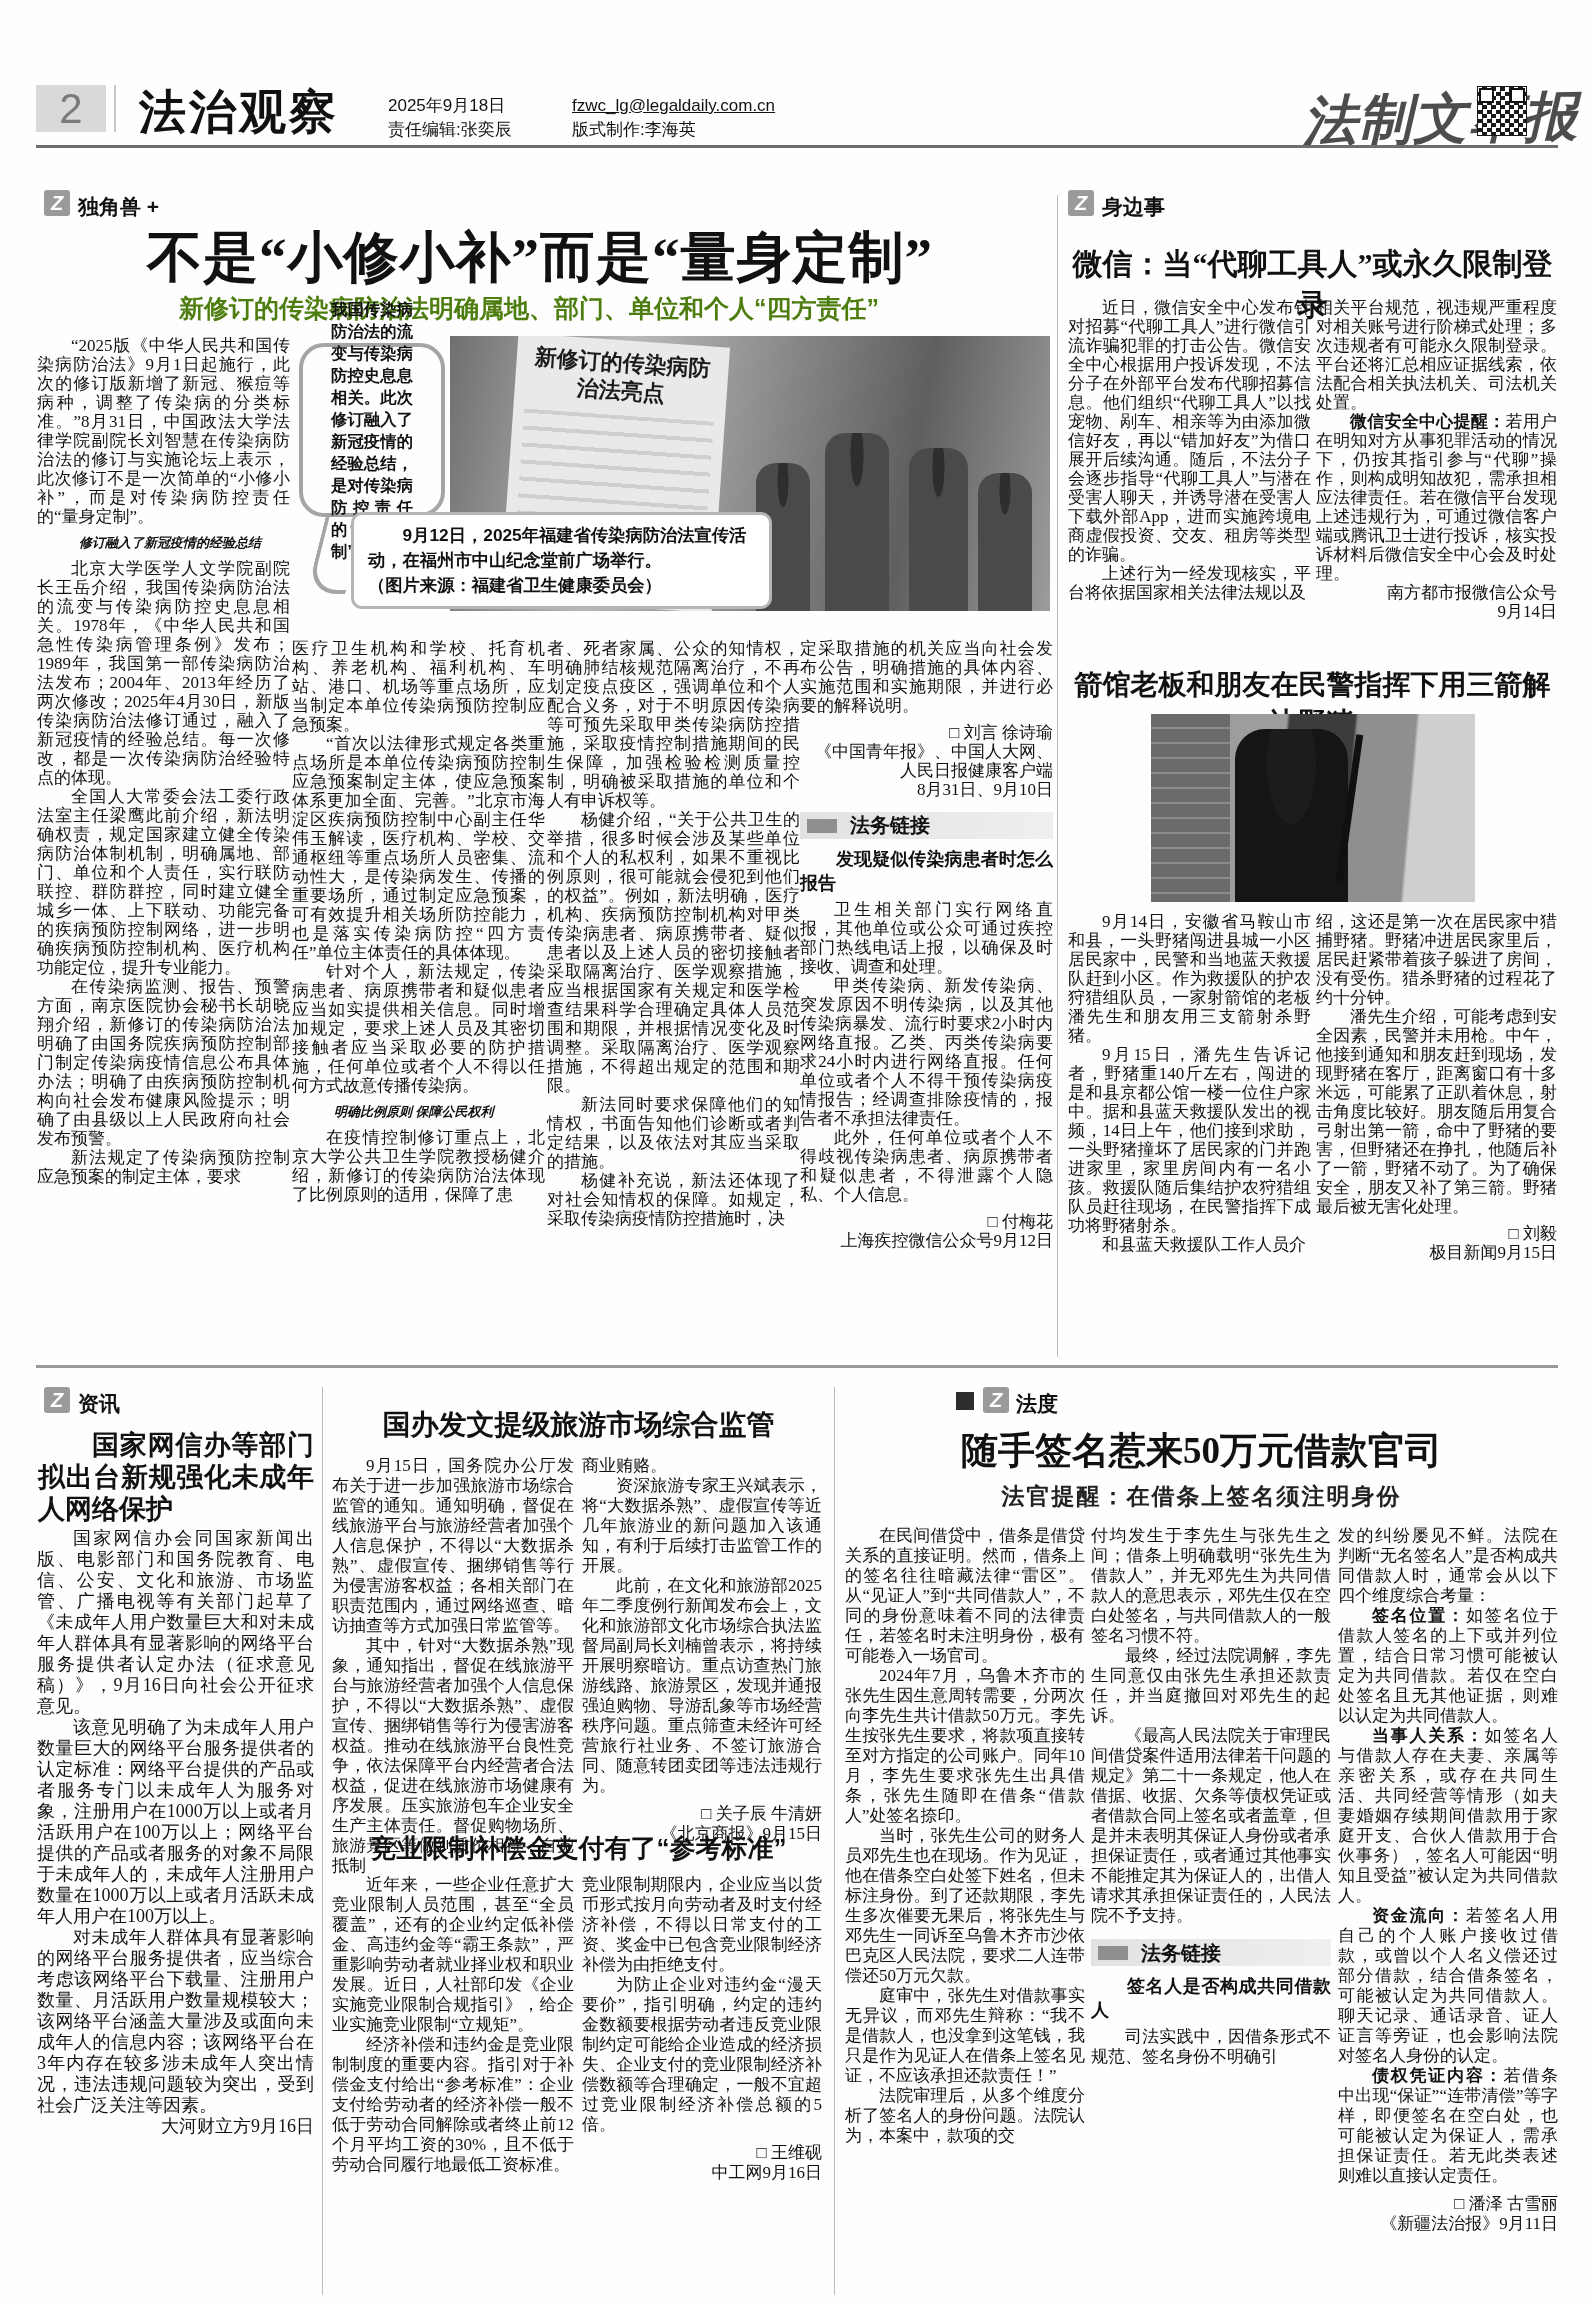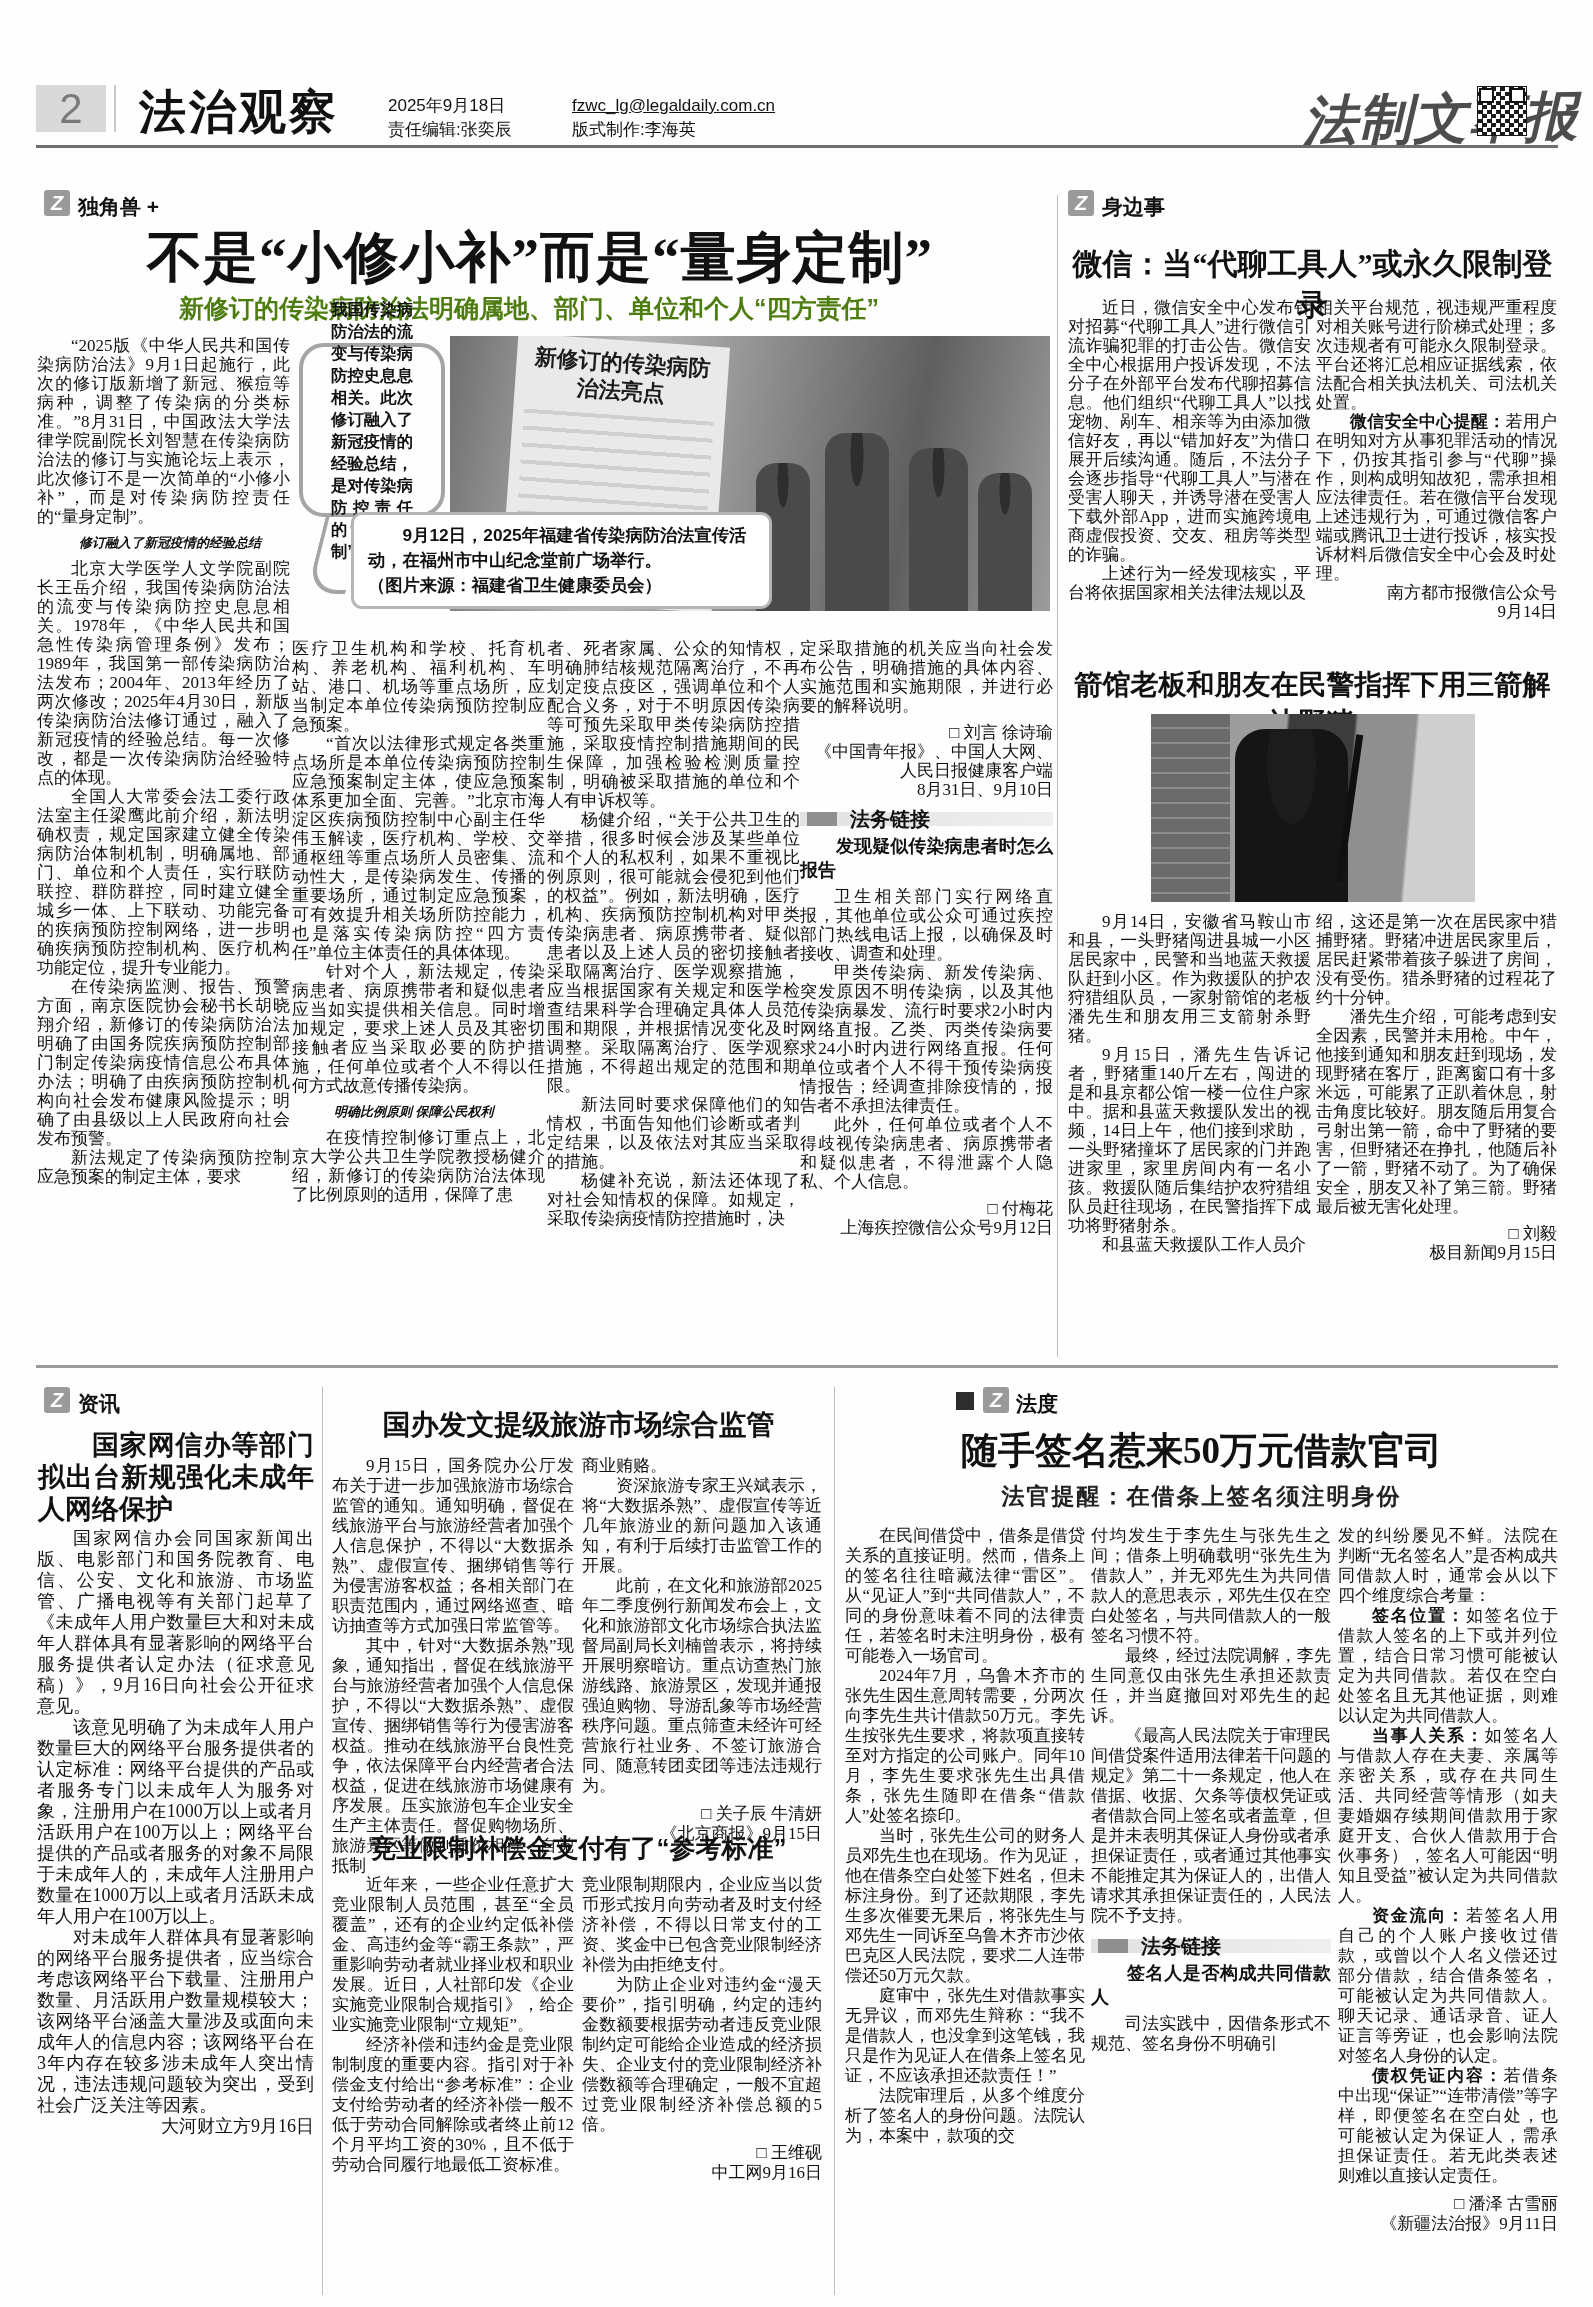--- a/index.html
+++ b/index.html
@@ -49,21 +49,21 @@
   .col{position:absolute;font-size:17px;line-height:19px;text-align:justify;}
   .col p{margin:0;text-indent:2em;}
   .col p.noindent{text-indent:0;}
   .col p.subhead{font-family:"Liberation Sans",sans-serif;font-weight:bold;font-size:13px;margin:7px 16px;font-style:italic;}
   .col p.byline{text-align:right;text-indent:0;margin-top:8px;}
   .col p.source{text-align:right;text-indent:0;}
   .col p b{font-family:"Liberation Sans",sans-serif;}
   .col .linktitle{font-family:"Liberation Sans",sans-serif;font-weight:bold;font-size:18px;
                   line-height:24px;text-indent:2em;margin:8px 0 5px 0;}
   #b-minors{font-size:18px;line-height:21px;}
-  .linkbar{height:14px;background:linear-gradient(90deg,#e2e2e2,#efefef);display:flex;align-items:center;
+  .linkbar{height:27px;background:linear-gradient(90deg,#e2e2e2,#efefef);display:flex;align-items:center;
            margin:13px 0 4px 0;font-family:"Liberation Sans",sans-serif;font-weight:bold;font-size:20px;}
   .linkbar .sq{width:30px;height:14px;background:#8f8f8f;margin:0 13px 0 7px;}
   
   #photo-main{position:absolute;left:450px;top:336px;width:600px;height:275px;
       background:linear-gradient(100deg,#6f6f6f,#b9b9b9 28%,#8a8a8a 52%,#5f5f5f 75%,#9c9c9c);overflow:hidden;}
   #poster{position:absolute;left:59px;top:4px;width:212px;height:266px;background:#e9e9e9;
           transform:rotate(4deg);padding:9px 11px;box-sizing:border-box;}
   #poster .ptitle{font-family:"Liberation Sans",sans-serif;font-weight:900;font-size:22px;line-height:28px;
                   color:#1c1c1c;text-align:center;}
   #poster .plines{margin-top:10px;height:187px;

